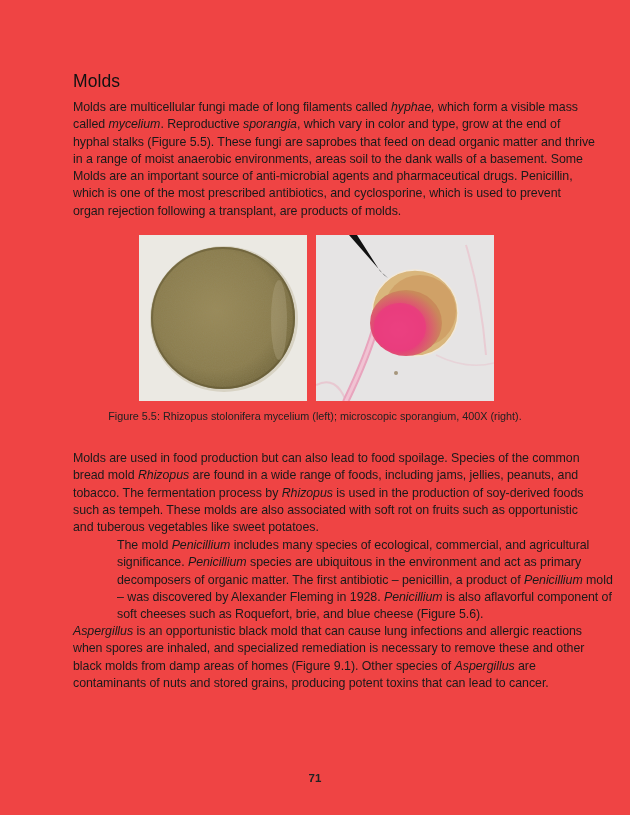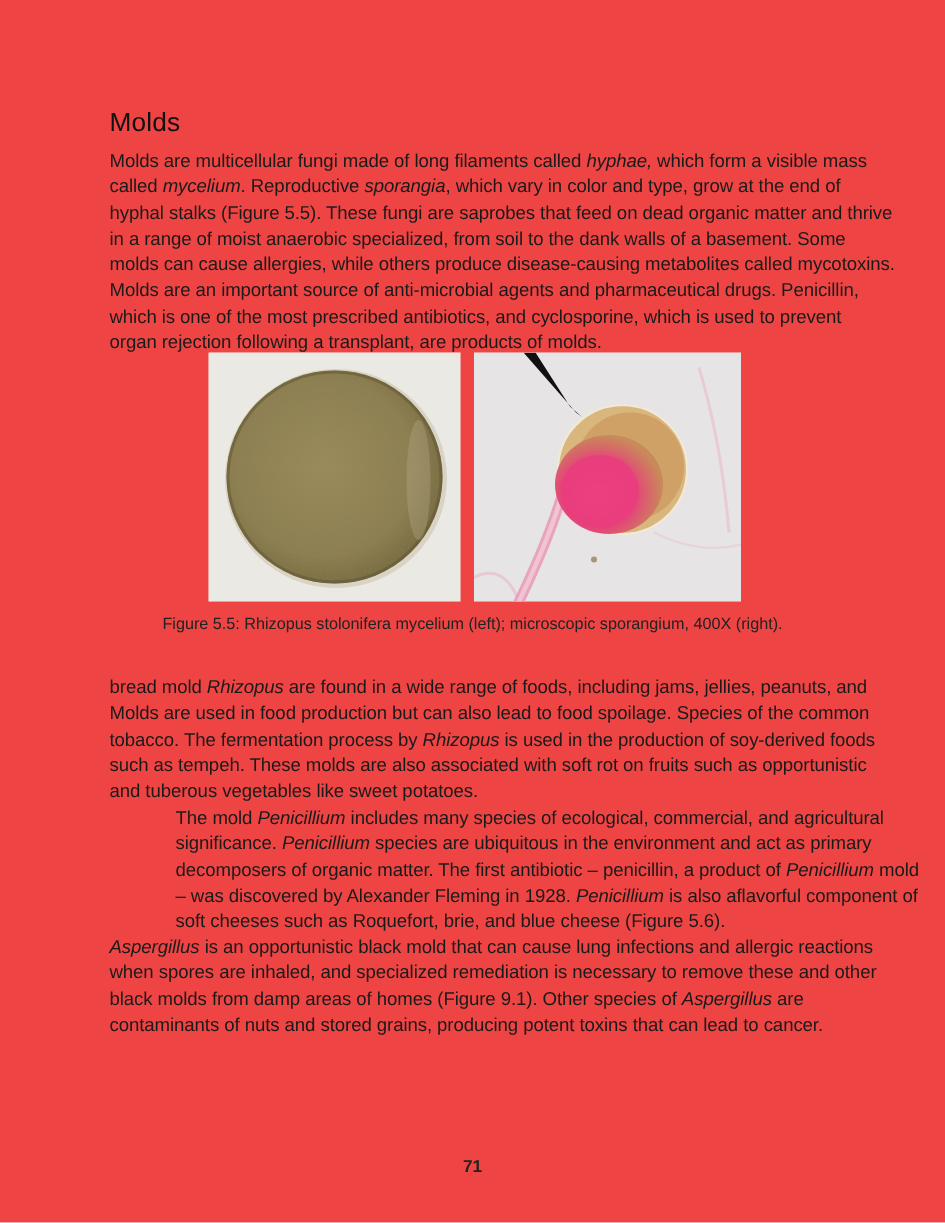--- a/index.html
+++ b/index.html
@@ -30,22 +30,21 @@
 <body>
 
 <div class="page">
 
   <h2 class="heading">Molds</h2>
 
   <p class="para" id="p1">
       <span class="ln"><span>Molds are multicellular fungi made of long filaments called </span><em>hyphae,</em><span> which form a visible mass</span></span>
       <span class="ln"><span>called </span><em>mycelium</em><span>. Reproductive </span><em>sporangia</em><span>, which vary in color and type, grow at the end of</span></span>
       <span class="ln"><span>hyphal stalks (Figure 5.5). These fungi are saprobes that feed on dead organic matter and thrive</span></span>
-      <span class="ln"><span>in a range of moist anaerobic specialized, from soil to the dank walls of a basement. Some</span></span>
-      <span class="ln"><span>molds can cause allergies, while others produce disease-causing metabolites called mycotoxins.</span></span>
+      <span class="ln"><span>in a range of moist anaerobic environments, areas soil to the dank walls of a basement. Some</span></span>
       <span class="ln"><span>Molds are an important source of anti-microbial agents and pharmaceutical drugs. Penicillin,</span></span>
       <span class="ln"><span>which is one of the most prescribed antibiotics, and cyclosporine, which is used to prevent</span></span>
       <span class="ln"><span>organ rejection following a transplant, are products of molds.</span></span>
     </p>
 
   <div class="figure">
     <div class="img-left">
       <svg width="168" height="166" viewBox="0 0 168 166">
         <defs>
           <radialGradient id="dishG" cx="45%" cy="45%" r="60%">
@@ -87,22 +86,22 @@
         <ellipse cx="104" cy="76" rx="36" ry="36" fill="#c9935a" opacity="0.6"></ellipse>
         <ellipse cx="90" cy="88" rx="36" ry="33" fill="url(#sporeG)"></ellipse>
         <ellipse cx="84" cy="92" rx="26" ry="24" fill="#ea3c7e" opacity="0.8"></ellipse>
         <circle cx="80" cy="138" r="2" fill="#8a7550" opacity="0.7"></circle>
       </svg>
     </div>
     <p class="caption">Figure 5.5: Rhizopus stolonifera mycelium (left); microscopic sporangium, 400X (right).</p>
   </div>
 
   <p class="para" id="p2">
+      <span class="ln"><span>Molds are used in food production but can also lead to food spoilage. Species of the common</span></span>
       <span class="ln"><span>bread mold </span><em>Rhizopus</em><span> are found in a wide range of foods, including jams, jellies, peanuts, and</span></span>
-      <span class="ln"><span>Molds are used in food production but can also lead to food spoilage. Species of the common</span></span>
       <span class="ln"><span>tobacco. The fermentation process by </span><em>Rhizopus</em><span> is used in the production of soy-derived foods</span></span>
       <span class="ln"><span>such as tempeh. These molds are also associated with soft rot on fruits such as opportunistic</span></span>
       <span class="ln"><span>and tuberous vegetables like sweet potatoes.</span></span>
     </p>
   <p class="para" id="p3">
       <span class="ln"><span>The mold </span><em>Penicillium</em><span> includes many species of ecological, commercial, and agricultural</span></span>
       <span class="ln"><span>significance. </span><em>Penicillium</em><span> species are ubiquitous in the environment and act as primary</span></span>
       <span class="ln"><span>decomposers of organic matter. The first antibiotic – penicillin, a product of </span><em>Penicillium</em><span> mold</span></span>
       <span class="ln"><span>– was discovered by Alexander Fleming in 1928. </span><em>Penicillium</em><span> is also aflavorful component of</span></span>
       <span class="ln"><span>soft cheeses such as Roquefort, brie, and blue cheese (Figure 5.6).</span></span>

